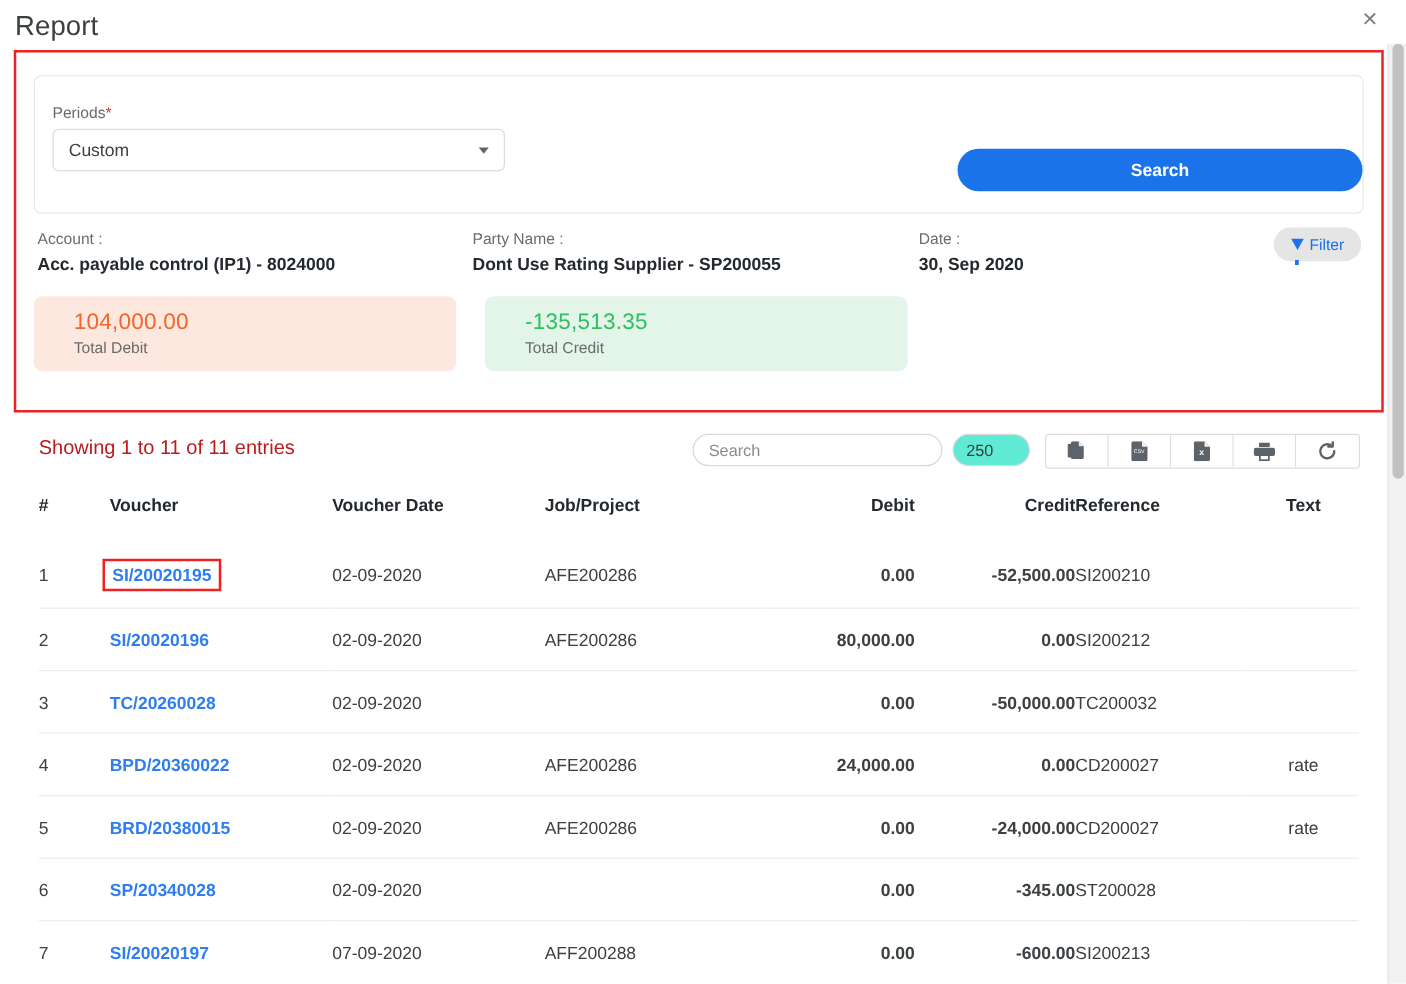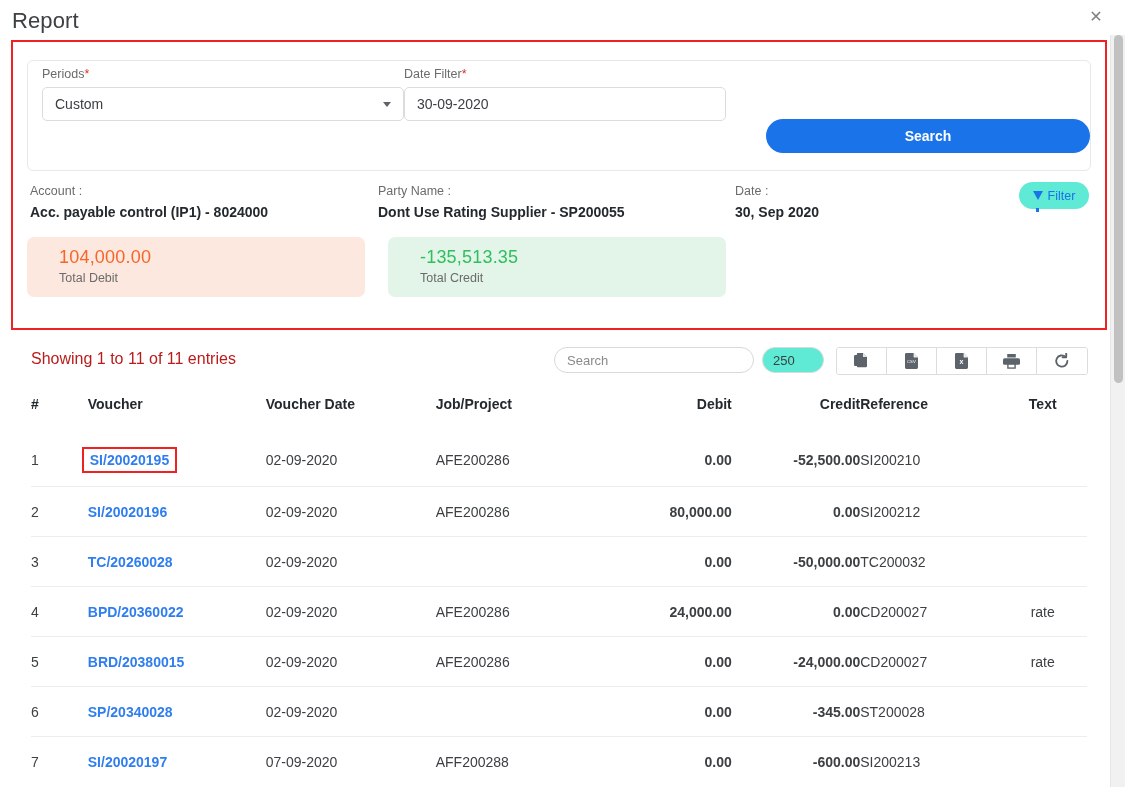--- a/index.html
+++ b/index.html
@@ -48,21 +48,21 @@
     background: #ffffff;
   }
 
   
   .filter-panel {
     position: absolute; left: 14px; top: 18px;
     width: 1064px; height: 111px;
     border: 1px solid #e8e8e8; border-radius: 6px;
     background: #ffffff;
   }
-  .field { position: absolute; top: 6px; }
+  .field { position: absolute; top: 22px; }
   .field-label {
     font-size: 12.5px; color: #6b6b6b; margin-bottom: 6px;
     display: block; white-space: nowrap;
   }
   .req { color: #d93025; font-size: 12.5px; }
   .control {
     height: 34px; border: 1px solid #dcdcdc; border-radius: 5px;
     background: #fff; display: flex; align-items: center;
     padding: 0 12px; font-size: 14px; color: #3c4043;
   }
@@ -86,21 +86,21 @@
   
   .meta {
     position: absolute; top: 142px;
   }
   .meta-label { font-size: 12.5px; color: #6b6b6b; display: block; margin-bottom: 5px; }
   .meta-value { font-size: 14px; color: #24292e; font-weight: bold; white-space: nowrap; }
 
   .filter-pill {
     position: absolute; top: 140px; left: 1006px;
     width: 70px; height: 27px; border-radius: 14px;
-    background: #5eead4; border: none;
+    background: #e5e5e5; border: none;
     display: flex; align-items: center; justify-content: center; gap: 5px;
     color: #1a73e8; font-size: 12.5px; cursor: pointer;
     font-family: "Liberation Sans", sans-serif;
   }
   .funnel {
     width: 0; height: 0;
     border-left: 5px solid transparent;
     border-right: 5px solid transparent;
     border-top: 9px solid #1a73e8;
     position: relative;
@@ -217,26 +217,20 @@
     <div class="filter-panel">
 
       <div class="field" style="left:14px;">
         <span class="field-label"><span>Periods</span><span class="req">*</span></span>
         <div class="control select-ctl">
           <span>Custom</span>
           <span class="caret"></span>
         </div>
       </div>
 
-      <div class="field" style="left:376px;">
-        <span class="field-label"><span>Date Filter</span><span class="req">*</span></span>
-        <div class="control date-ctl">
-          <span>30-09-2020</span>
-        </div>
-      </div>
 
       <button class="search-btn">Search</button>
     </div>
 
     <div class="meta" style="left:17px;">
       <span class="meta-label">Account :</span>
       <span class="meta-value">Acc. payable control (IP1) - 8024000</span>
     </div>
     <div class="meta" style="left:365px;">
       <span class="meta-label">Party Name :</span>

